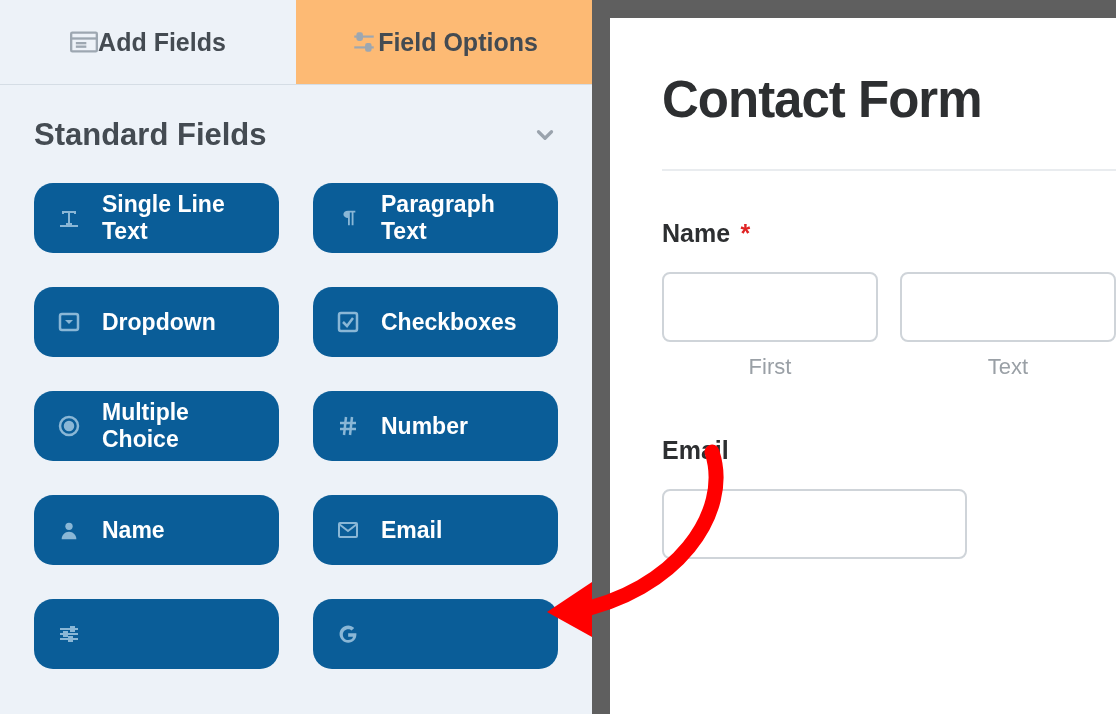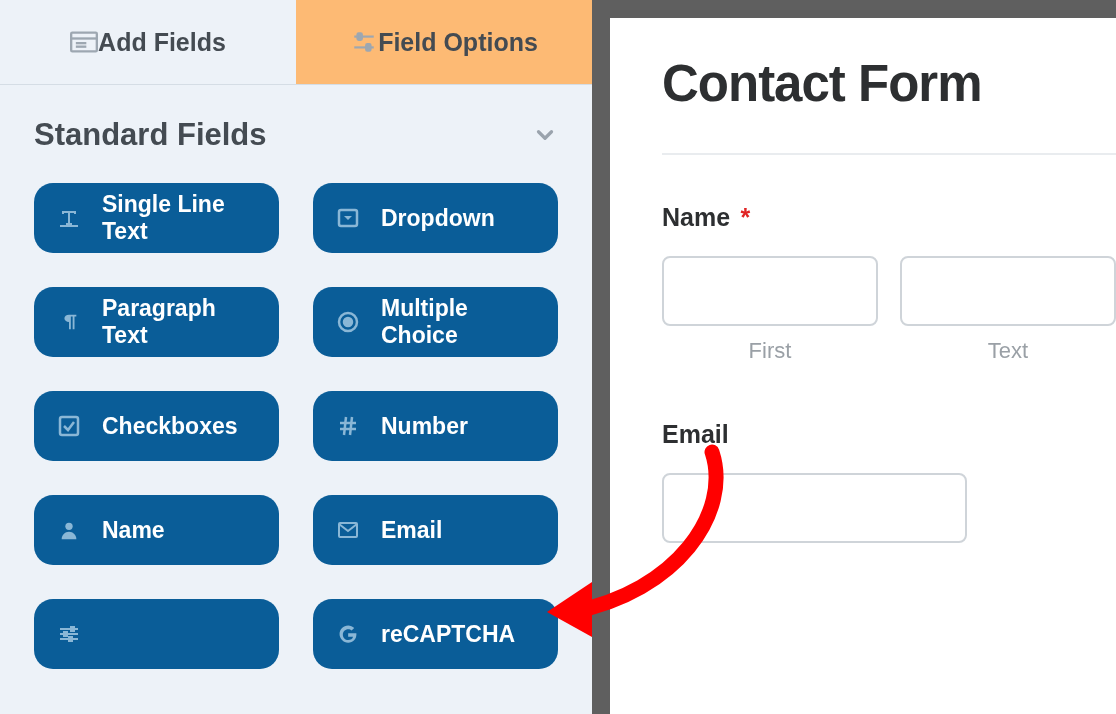--- a/index.html
+++ b/index.html
@@ -100,21 +100,21 @@
     .right-panel {
       flex: 1;
       height: 100%;
       background: #5f5f5f;
       padding: 18px 0 0 18px;
       position: relative;
     }
     .preview-card {
       background: #ffffff;
       height: 100%;
-      padding: 36px 0 0 52px;
+      padding: 52px 0 0 52px;
     }
     .preview-title {
       font-size: 51px;
       font-weight: 800;
       color: #2d2f31;
       letter-spacing: -1px;
     }
     .hr {
       border: none;
       border-top: 2px solid #e9ecef;
@@ -217,55 +217,55 @@
         <svg viewBox="0 0 24 24" width="24" height="24" fill="currentColor">
           <path d="M5 5h14v3h-2V7h-4v10h2v2H9v-2h2V7H7v1H5V5z"></path>
           <rect x="3" y="19" width="18" height="2"></rect>
         </svg>
       </span>
       <span class="field-label">Single Line Text</span>
     </div>
 
     <div class="field-btn">
       <span class="icon">
+        <svg viewBox="0 0 24 24" width="22" height="22" fill="currentColor">
+          <path d="M12 4h8v2h-2v14h-2V6h-2v14h-2V12c-3 0-5-1.8-5-4s2-4 5-4z"></path>
+        </svg>
+      </span>
+      <span class="field-label">Paragraph Text</span>
+    </div>
+
+    <div class="field-btn">
+      <span class="icon">
         <svg viewBox="0 0 24 24" width="24" height="24" fill="none" stroke="currentColor" stroke-width="2.5">
           <rect x="3" y="4" width="18" height="16" rx="2"></rect>
           <polyline points="8 10 12 14 16 10" fill="currentColor" stroke="none"></polyline>
         </svg>
       </span>
       <span class="field-label">Dropdown</span>
     </div>
 
     <div class="field-btn">
       <span class="icon">
-        <svg viewBox="0 0 24 24" width="22" height="22" fill="currentColor">
-          <path d="M12 4h8v2h-2v14h-2V6h-2v14h-2V12c-3 0-5-1.8-5-4s2-4 5-4z"></path>
-        </svg>
-      </span>
-      <span class="field-label">Paragraph Text</span>
+        <svg viewBox="0 0 24 24" width="24" height="24" fill="none" stroke="currentColor" stroke-width="2.5">
+          <rect x="3" y="3" width="18" height="18" rx="2"></rect>
+          <polyline points="7 12 11 16 17 8"></polyline>
+        </svg>
+      </span>
+      <span class="field-label">Checkboxes</span>
     </div>
 
     <div class="field-btn">
       <span class="icon">
         <svg viewBox="0 0 24 24" width="24" height="24" fill="none" stroke="currentColor" stroke-width="2.5">
           <circle cx="12" cy="12" r="9"></circle>
           <circle cx="12" cy="12" r="4" fill="currentColor"></circle>
         </svg>
       </span>
       <span class="field-label">Multiple Choice</span>
-    </div>
-
-    <div class="field-btn">
-      <span class="icon">
-        <svg viewBox="0 0 24 24" width="24" height="24" fill="none" stroke="currentColor" stroke-width="2.5">
-          <rect x="3" y="3" width="18" height="18" rx="2"></rect>
-          <polyline points="7 12 11 16 17 8"></polyline>
-        </svg>
-      </span>
-      <span class="field-label">Checkboxes</span>
     </div>
 
     <div class="field-btn">
       <span class="icon">
         <svg viewBox="0 0 24 24" width="24" height="24" fill="none" stroke="currentColor" stroke-width="2.5">
           <line x1="4" y1="9" x2="20" y2="9"></line>
           <line x1="4" y1="15" x2="20" y2="15"></line>
           <line x1="10" y1="3" x2="8" y2="21"></line>
           <line x1="16" y1="3" x2="14" y2="21"></line>
         </svg>
@@ -305,21 +305,20 @@
         </svg>
       </span>
     </div>
 
     <div class="field-btn">
       <span class="icon">
         <svg viewBox="0 0 24 24" width="22" height="22" fill="currentColor">
           <path d="M21.35 11.1h-9.18v3.8h5.3c-.5 2.3-2.5 3.6-5.3 3.6-3.2 0-5.8-2.6-5.8-5.8s2.6-5.8 5.8-5.8c1.5 0 2.8.5 3.8 1.4l2.8-2.8C17 3.7 14.7 2.7 12.17 2.7 6.97 2.7 2.77 6.9 2.77 12.1s4.2 9.4 9.4 9.4c5.4 0 9-3.8 9-9.2 0-.5 0-.9-.1-1.2z"></path>
         </svg>
       </span>
-      <span class="field-label">reCAPTCHA</span>
     </div>
 
   </div>
 </div>
 
 <div class="right-panel">
   <div class="preview-card">
     <div class="preview-title">Contact Form</div>
     <hr class="hr">
 

